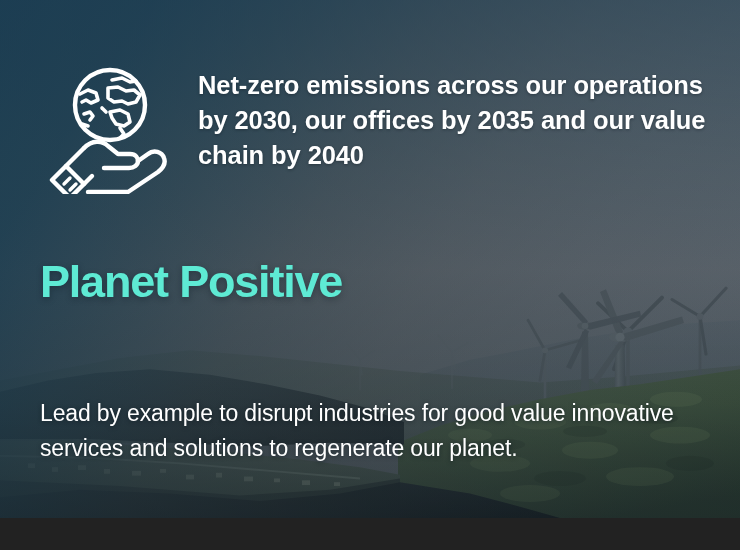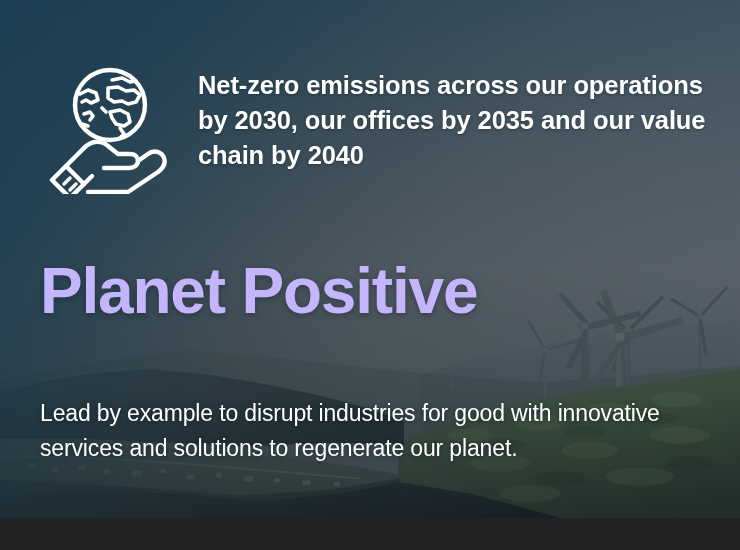--- a/index.html
+++ b/index.html
@@ -90,22 +90,22 @@
     line-height: 1.37;
     letter-spacing: -0.1px;
     text-shadow: 0 1px 3px rgba(10,20,28,0.40);
   }
 
   .title {
     position: absolute;
     left: 40px;
     top: 258px;
     margin: 0;
-    color: #c4b5fd;
-    font-size: 64px;
+    color: #5eead4;
+    font-size: 45px;
     font-weight: bold;
     line-height: 1.05;
     letter-spacing: -1.2px;
     text-shadow: 0 2px 6px rgba(10,20,28,0.35);
   }
 
   .body-copy {
     position: absolute;
     left: 40px;
     top: 396px;
@@ -329,15 +329,15 @@
             <path d="M 26 128 L 32 122" stroke-width="3.4"></path>
           </g>
         </svg>
       </div>
 
       <p class="headline">Net-zero emissions across our operations by 2030, our offices by 2035 and our value chain by 2040</p>
     </div>
 
     <h1 class="title">Planet Positive</h1>
 
-    <p class="body-copy">Lead by example to disrupt industries for good with innovative services and solutions to regenerate our planet.</p>
+    <p class="body-copy">Lead by example to disrupt industries for good value innovative services and solutions to regenerate our planet.</p>
   </div>
 </div>
 
 </body></html>

